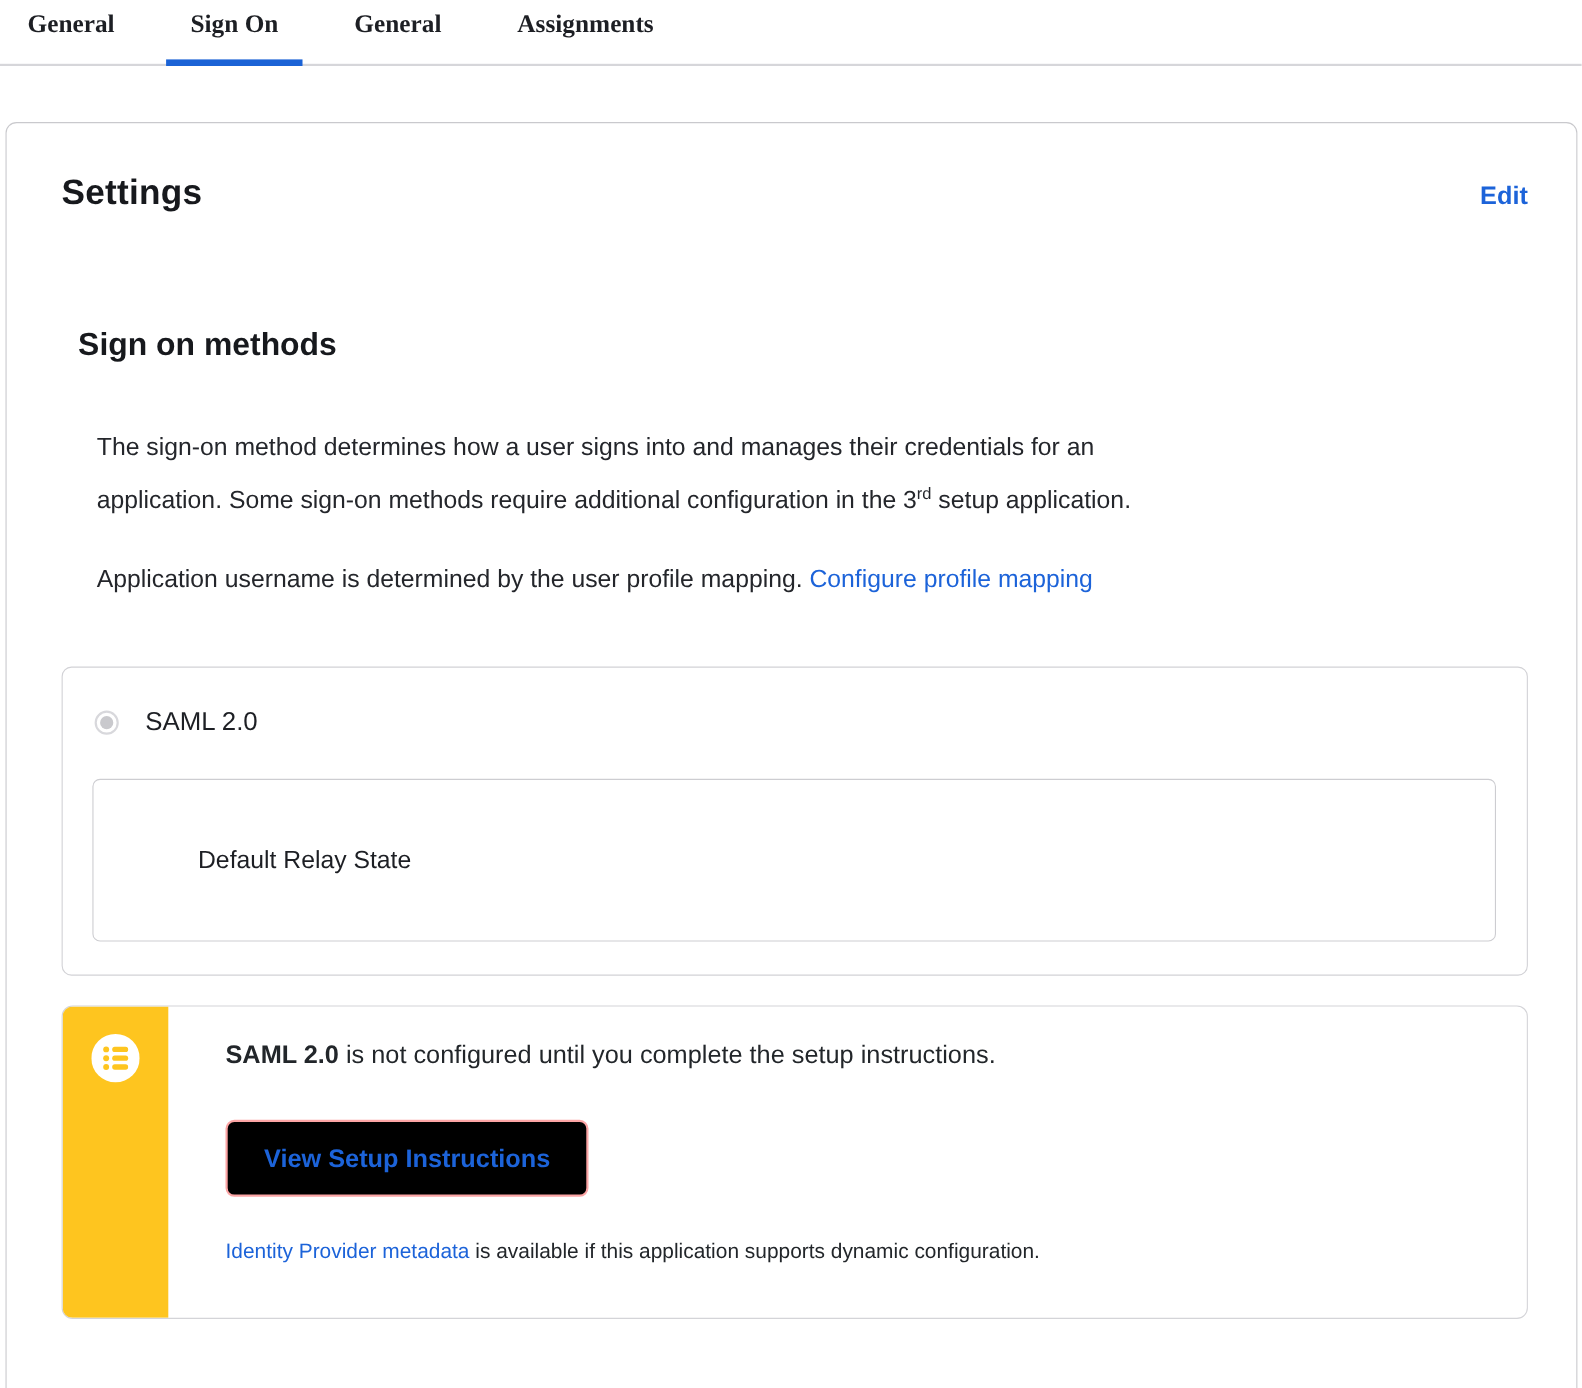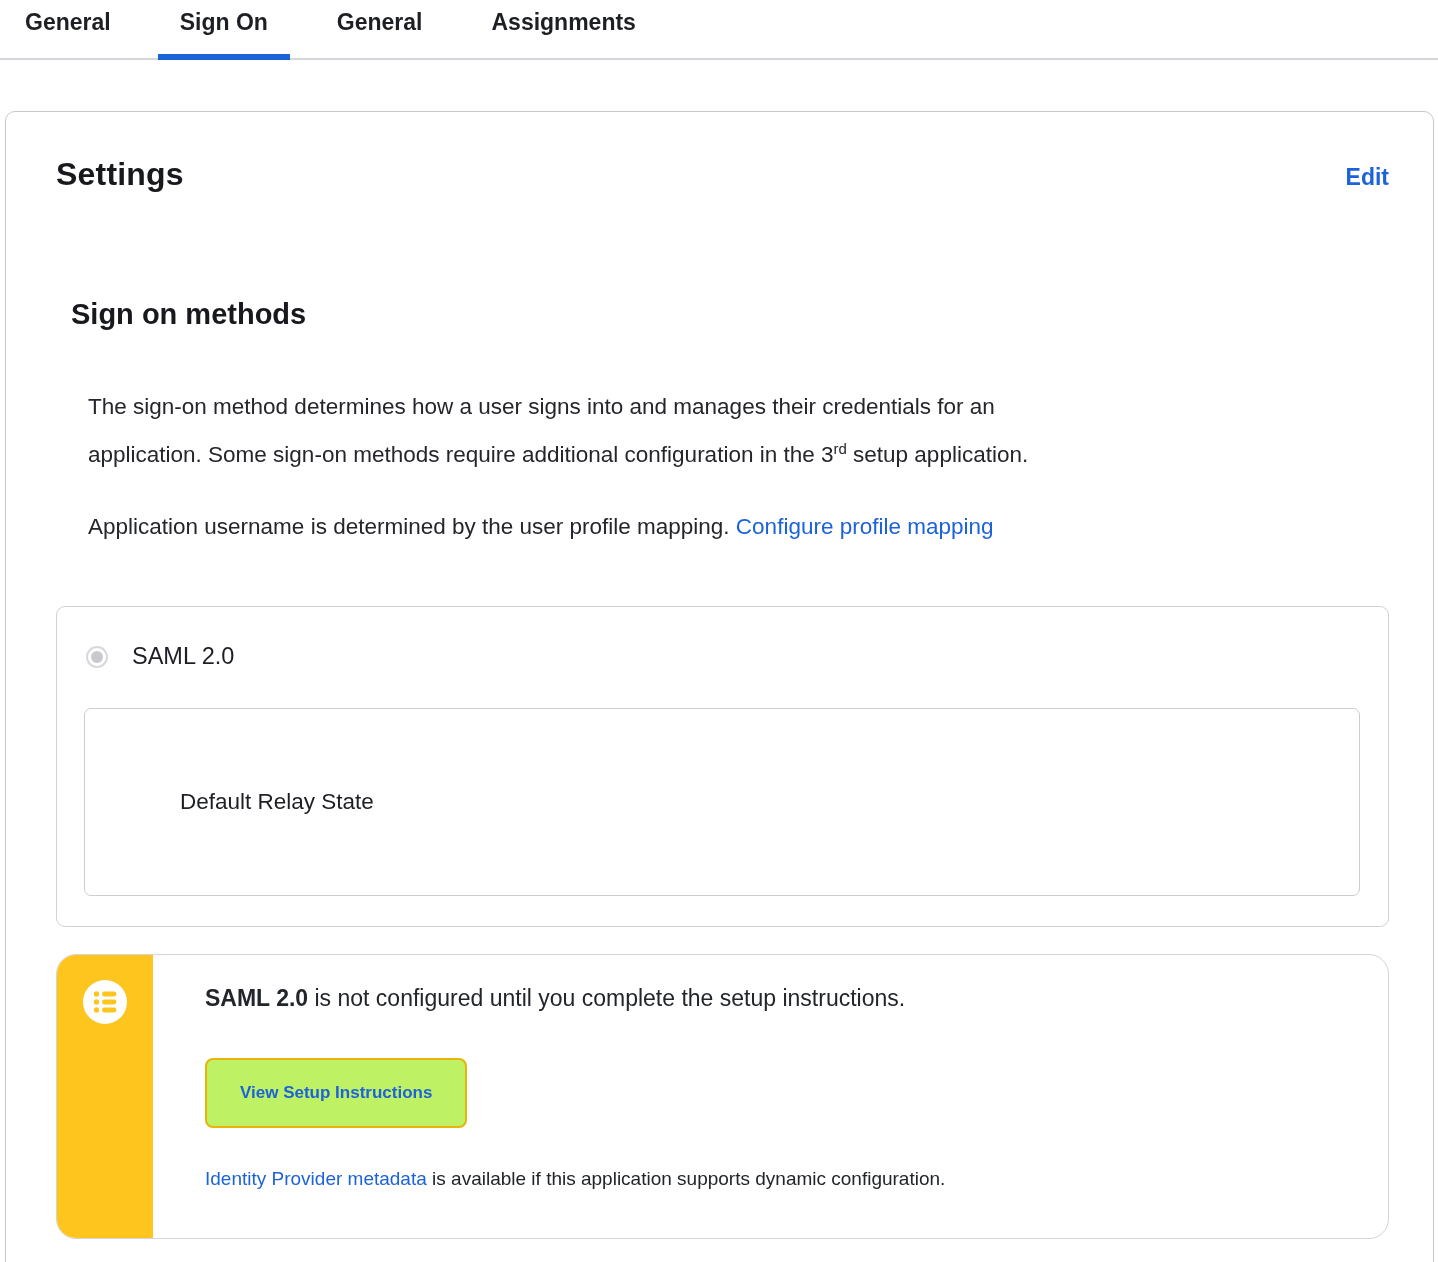--- a/index.html
+++ b/index.html
@@ -10,20 +10,21 @@
     font-family: "Liberation Sans", sans-serif;
     color: #22262a;
   }
   
   .tabbar {
     display: flex;
     gap: 25px;
     padding-left: 3px;
     height: 60px;
     border-bottom: 2px solid #d6d6da;
+    font-family: Liberation Serif, serif;
   }
   .tab {
     padding: 9px 22px 0 22px;
     font-size: 23px;
     font-weight: 700;
     color: #1d1f24;
     position: relative;
     cursor: pointer;
     white-space: nowrap;
   }
@@ -109,36 +110,36 @@
     border-radius: 50%;
     background: #c9c9cd;
   }
   .radio-label {
     margin-left: 24px;
     font-size: 23.5px;
     color: #1d1f24;
   }
   .field-box {
     margin-top: 38px;
-    height: 188px;
+    height: 148px;
     border: 1px solid #cdcdd1;
     border-radius: 7px;
     display: flex;
     align-items: center;
     padding-left: 95px;
   }
   .field-label {
     font-size: 22.5px;
     color: #1d1f24;
   }
   
   .warning-box {
     margin-top: 27px;
     border: 1px solid #d4d4d8;
-    border-radius: 20px;
+    border-radius: 10px;
     display: flex;
     min-height: 285px;
     overflow: hidden;
   }
   .warning-accent {
     width: 96px;
     flex: none;
     background: #FEC51F;
     display: flex;
     justify-content: center;
@@ -152,26 +153,26 @@
   .warning-line {
     font-size: 23px;
     color: #22262a;
   }
   .warning-line strong { font-weight: 700; }
   .setup-btn {
     margin-top: 46px;
     display: block;
     height: 70px;
     padding: 0 33px;
-    background: #bef264;
-    border: 2px solid #eab308;
+    background: #000000;
+    border: 2px solid #fca5a5;
     border-radius: 8px;
     color: #1c63d9;
     font-family: "Liberation Sans", sans-serif;
-    font-size: 17px;
+    font-size: 23px;
     font-weight: 700;
     cursor: pointer;
   }
   .metadata-line {
     margin-top: 40px;
     font-size: 19px;
     color: #22262a;
   }
 </style>
 </head>

